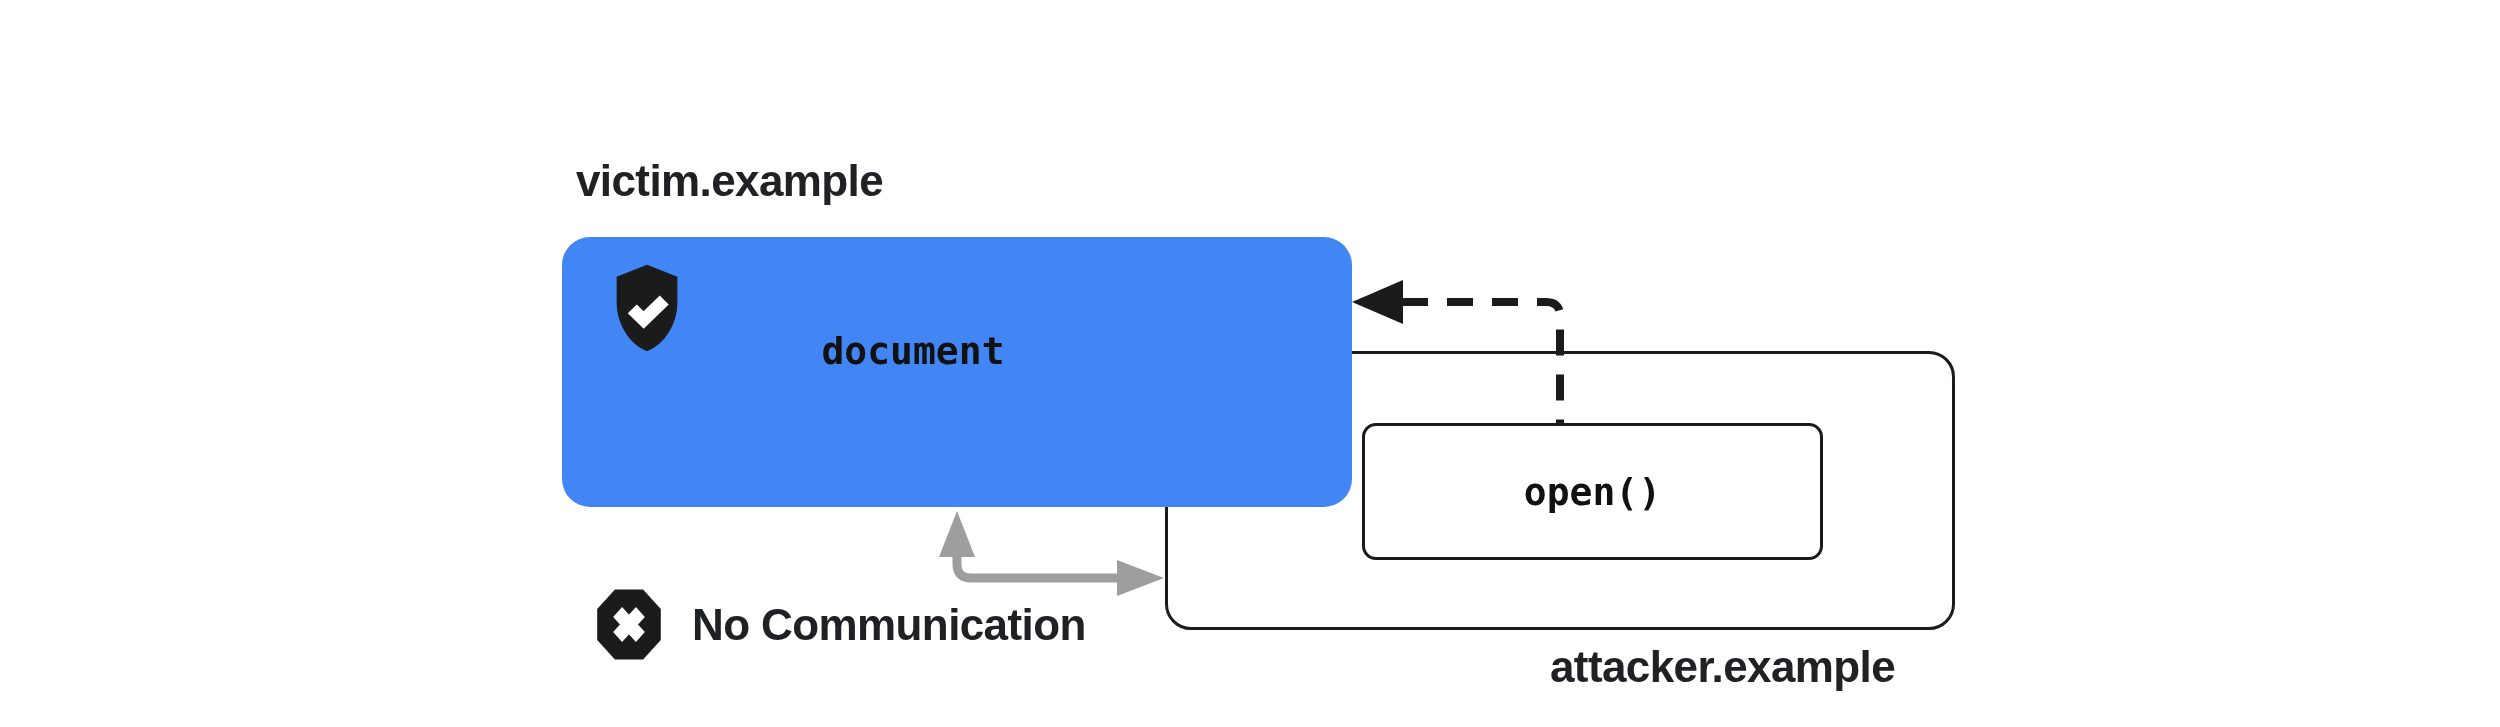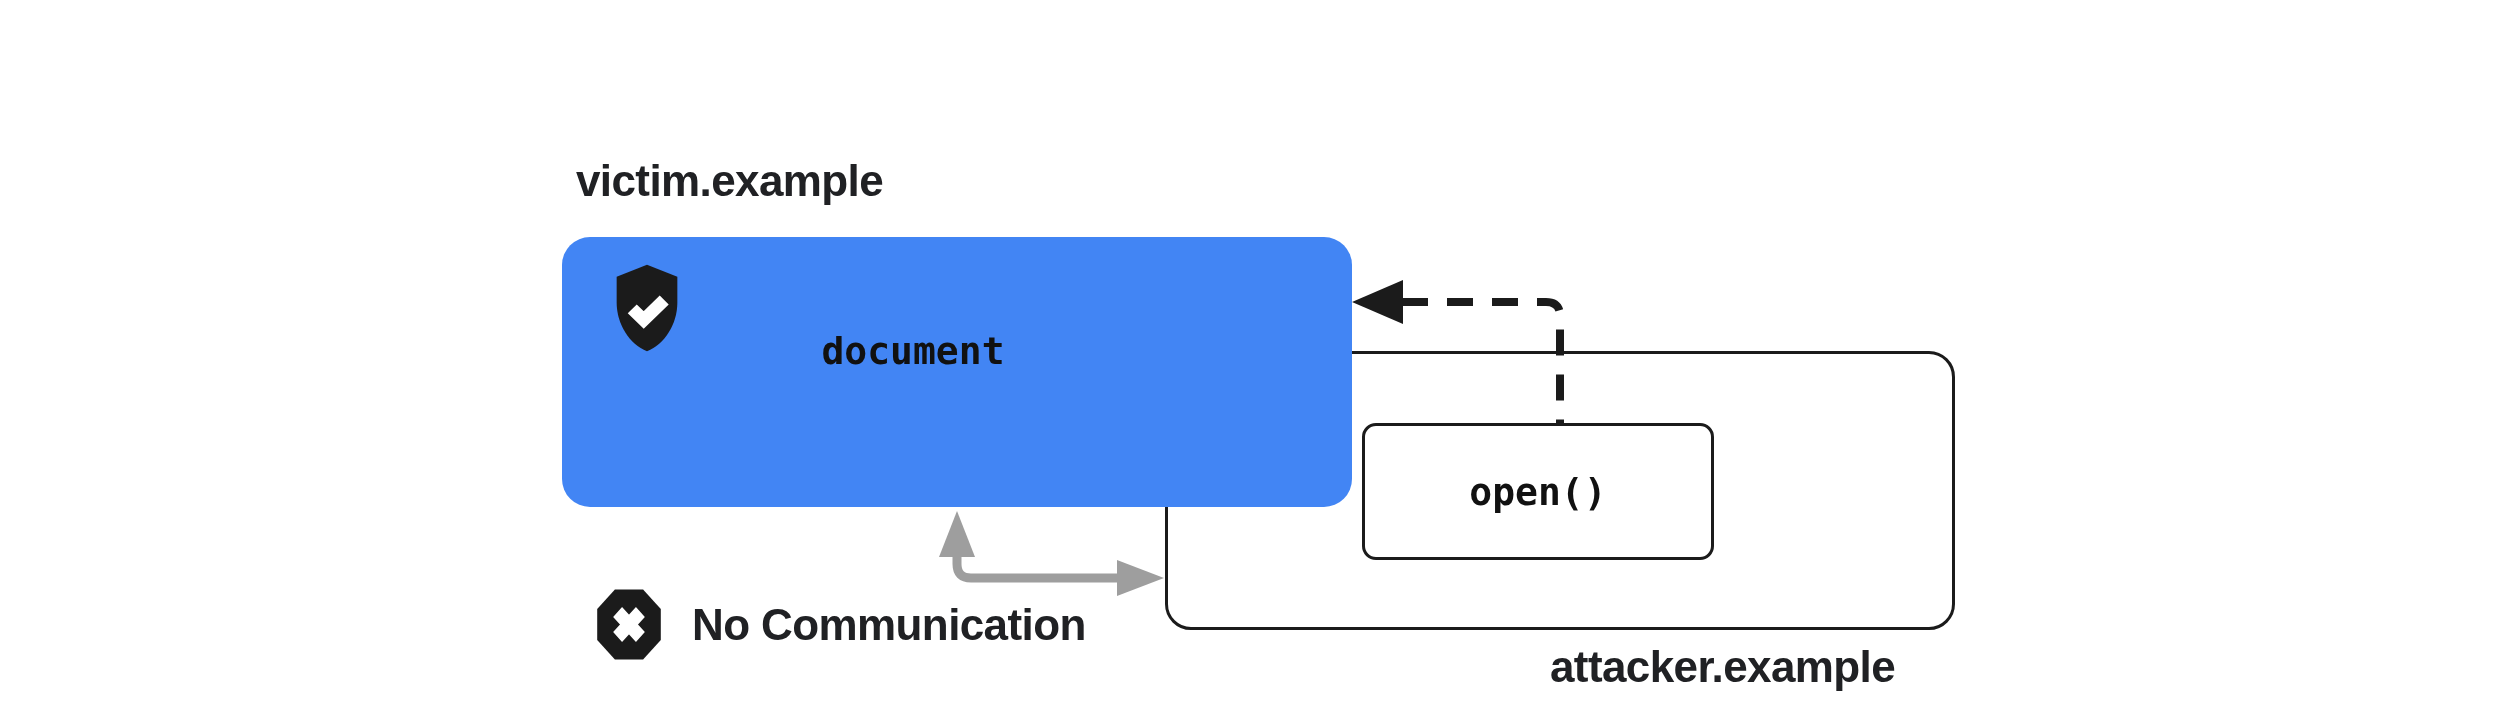--- a/index.html
+++ b/index.html
@@ -48,21 +48,21 @@
     width: 790px; height: 279px;
     background: #ffffff;
     border: 3px solid var(--ink, #1b1b1b);
     border-radius: 26px;
     box-sizing: border-box;
     z-index: 1;
   }
   .open-box {
     position: absolute;
     left: 1362px; top: 423px;
-    width: 352px; height: 137px;
+    width: 461px; height: 137px;
     background: #ffffff;
     border: 3px solid var(--ink, #1b1b1b);
     border-radius: 14px;
     box-sizing: border-box;
     display: flex;
     align-items: center;
     justify-content: center;
     font-size: 38px;
     z-index: 2;
   }

